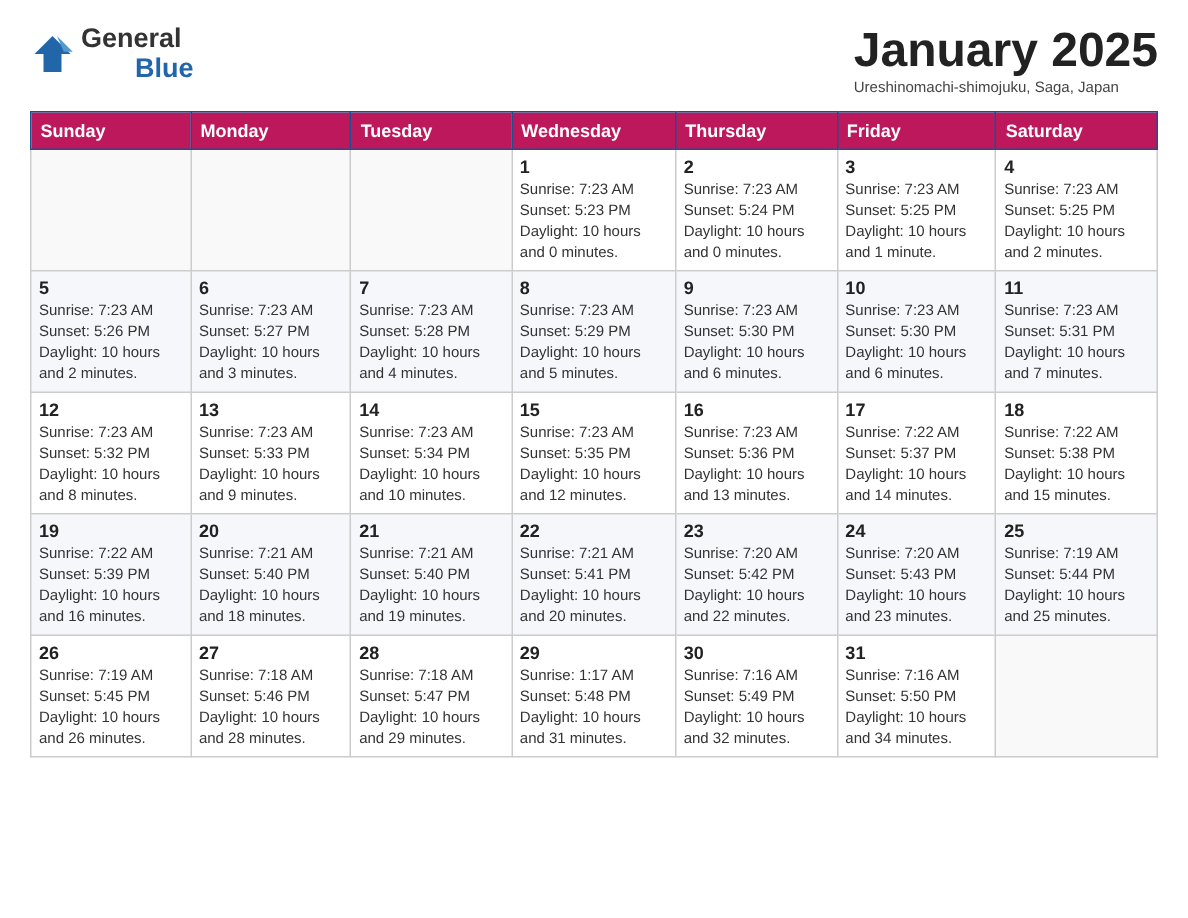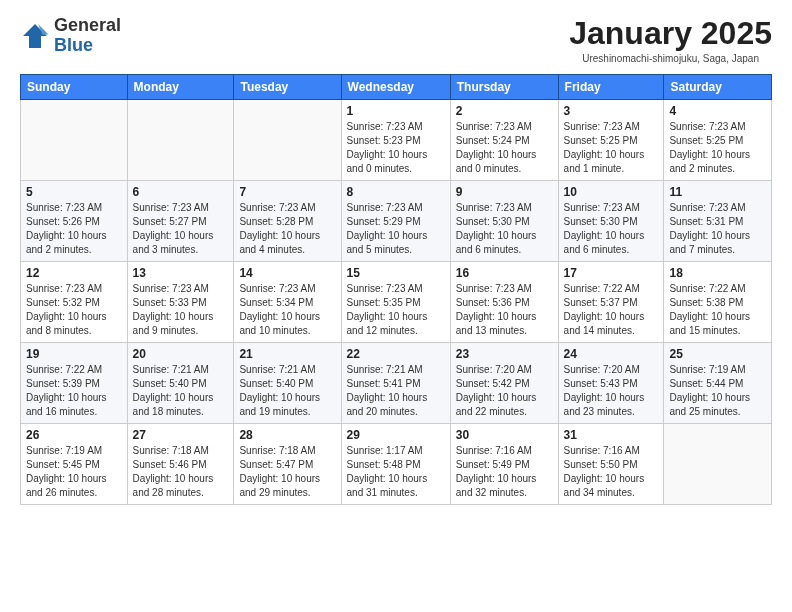--- a/index.html
+++ b/index.html
@@ -25,47 +25,47 @@
     .logo-area {
       display: flex;
       align-items: center;
     }
     .logo-text {
       font-size: 18px;
       font-weight: bold;
       line-height: 1.1;
     }
     .logo-general { color: #333; margin-top: 27px; }
-    .logo-blue { color: #2266aa; }
+    .logo-blue { color: #2266aa; margin-left: 36px; }
     .logo-icon {
       width: 30px;
       height: 30px;
       margin-right: 4px;
     }
     .title-area {
-      text-align: center;
+      text-align: left;
     }
     .month-title {
       font-size: 32px;
       font-weight: bold;
       color: #222;
       line-height: 1.1;
     }
     .location-title {
       font-size: 10px;
       color: #444;
       margin-top: 2px;
     }
     .calendar {
       width: 100%;
       border-collapse: collapse;
       border: 1px solid #ccc;
     }
     .calendar th {
-      background: #3b82f6;
+      background: #be185d;
       color: #fff;
       font-size: 12px;
       font-weight: bold;
       padding: 5px 6px;
       text-align: left;
       border: 1px solid #1a5090;
     }
     .calendar td {
       vertical-align: top;
       border: 1px solid #ccc;

